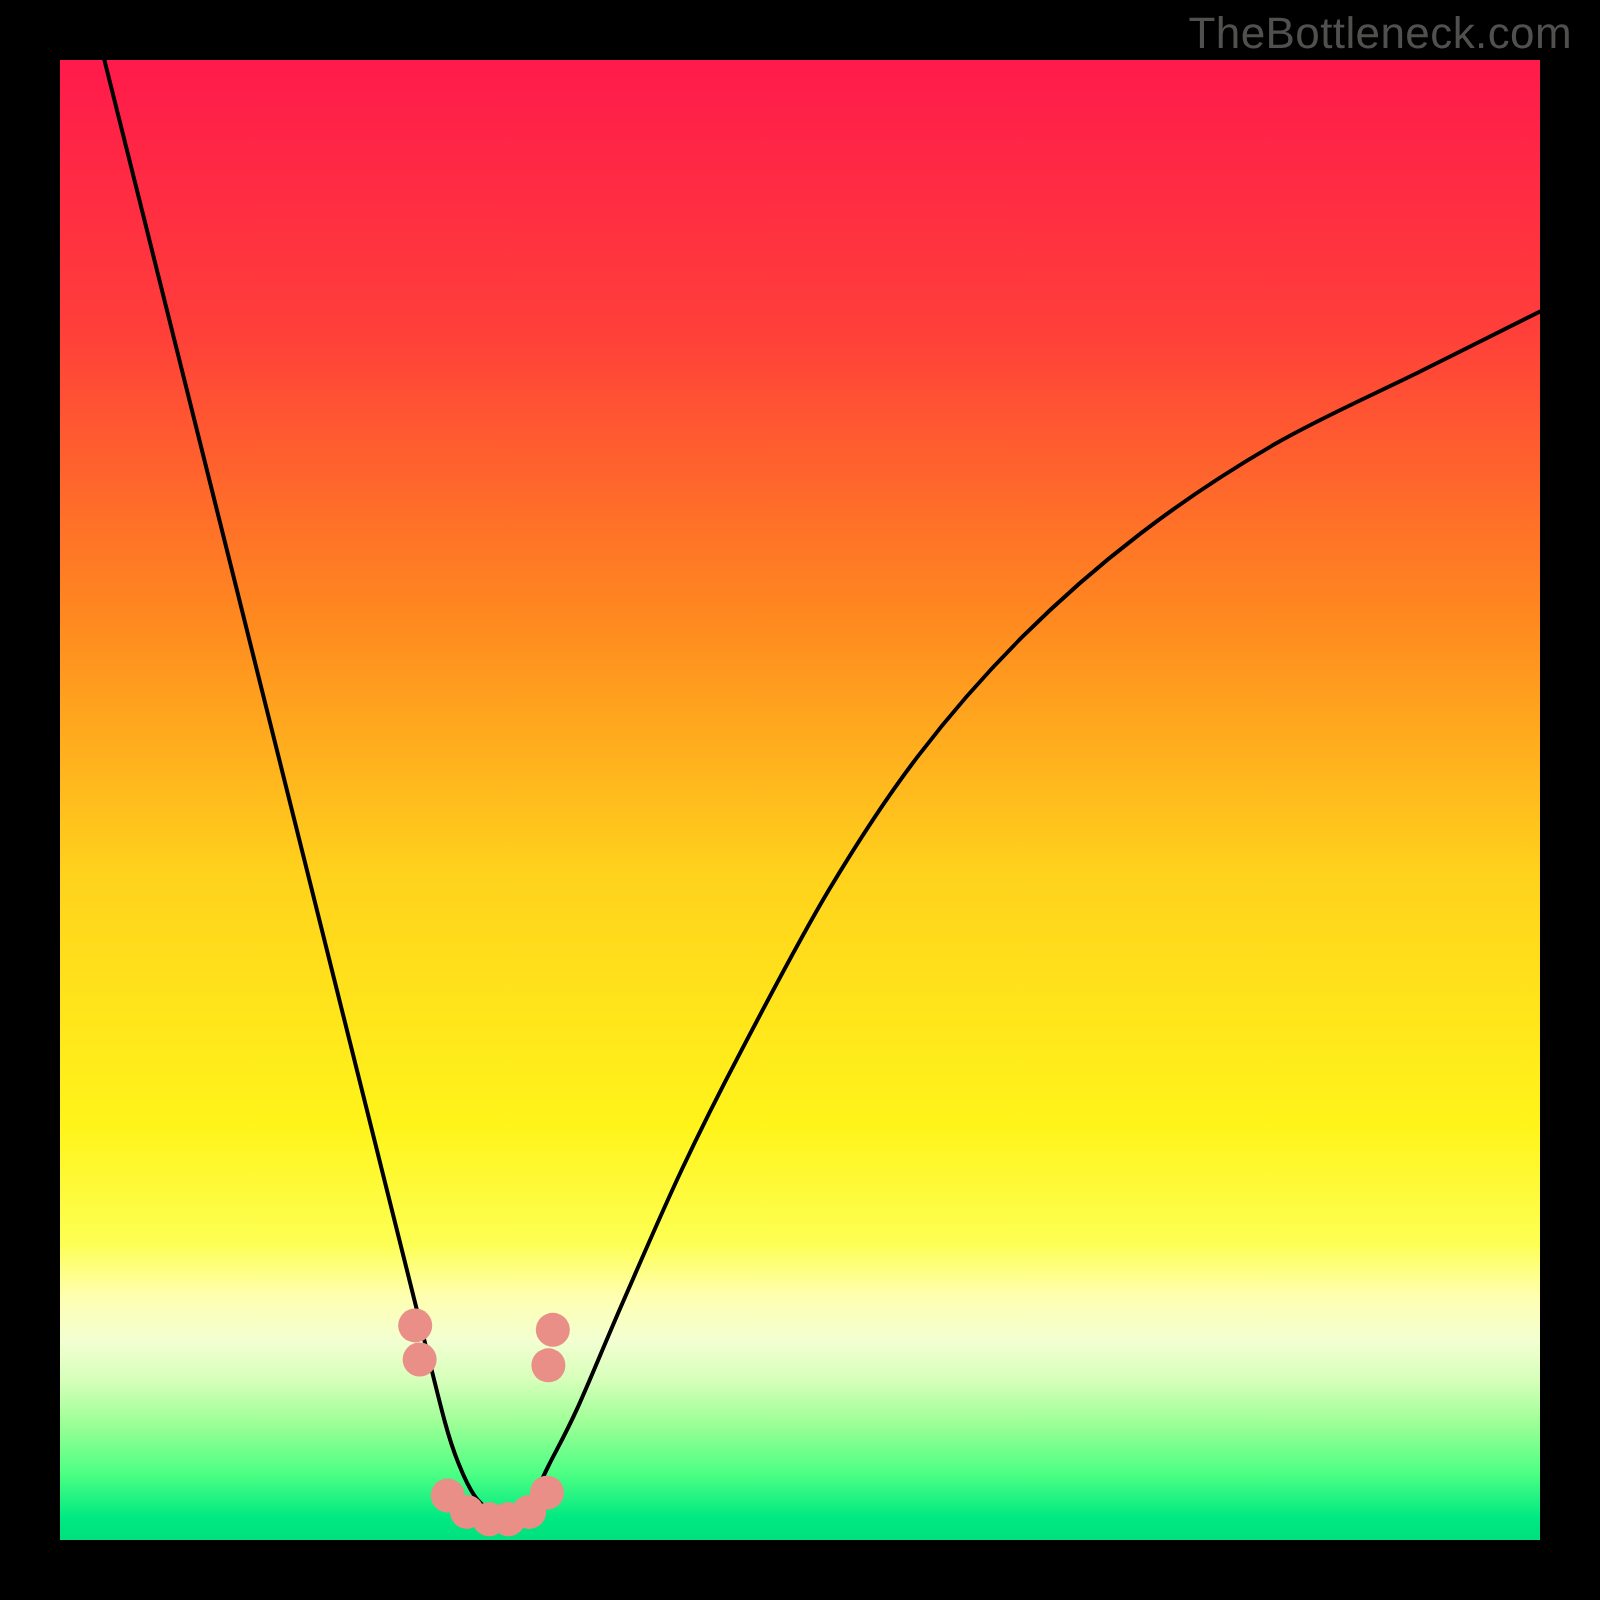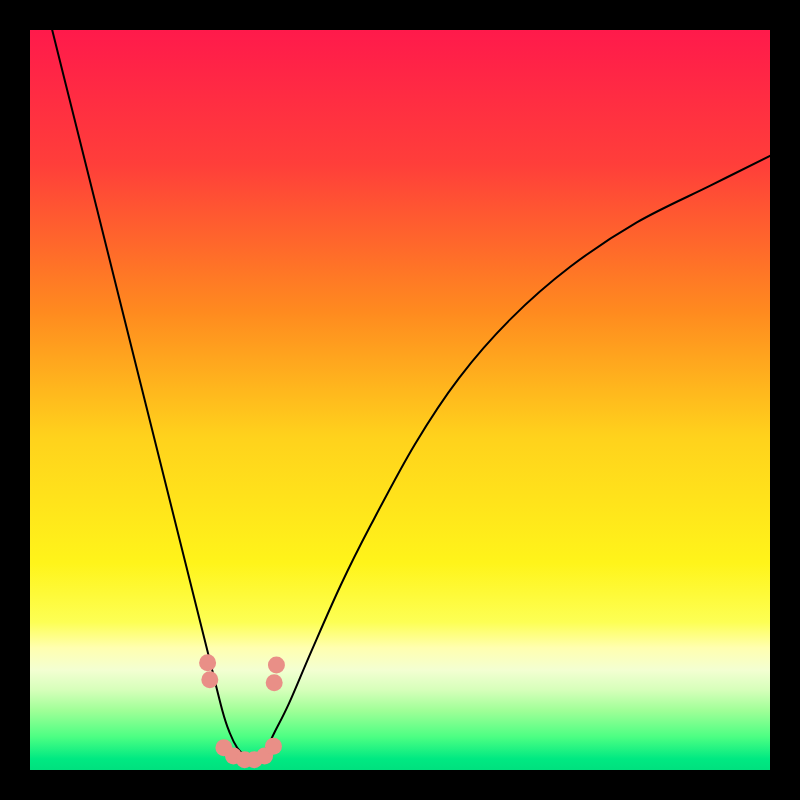--- a/index.html
+++ b/index.html
@@ -35,20 +35,21 @@
     color: #50504f;
     letter-spacing: 0.2px;
     font-weight: 500;
   }
   svg { display: block; }
 </style>
 </head>
 <body>
 
 <div class="frame">
+  <div class="watermark">TheBottleneck.com</div>
   <div class="plot">
     <svg id="chart-svg" width="740" height="740" viewBox="0 0 740 740">
       <defs>
         <linearGradient id="bg-grad" x1="0" y1="0" x2="0" y2="1">
             <stop offset="0%" stop-color="#ff1a4b"></stop>
             <stop offset="18%" stop-color="#ff3e3a"></stop>
             <stop offset="38%" stop-color="#ff8a1f"></stop>
             <stop offset="55.00000000000001%" stop-color="#ffd21c"></stop>
             <stop offset="72%" stop-color="#fff41a"></stop>
             <stop offset="80%" stop-color="#fdff54"></stop>

